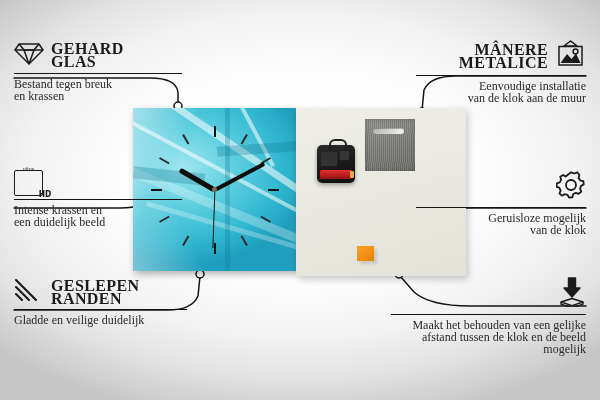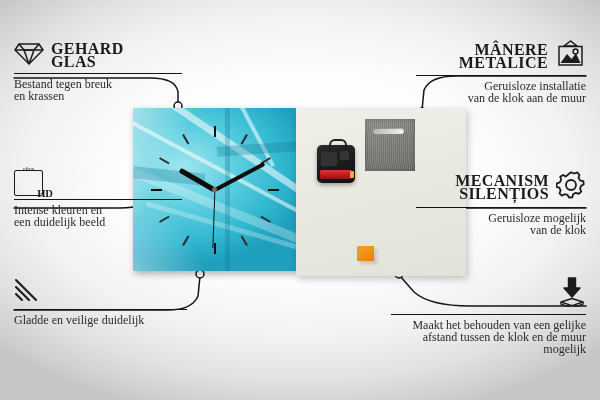--- a/index.html
+++ b/index.html
@@ -35,21 +35,21 @@
 
   .ic{flex:0 0 auto;display:block;}
 
   
   .hdbox{
     width:27px;height:24px;border:1.6px solid #1b1b1b;border-radius:2px;
     display:flex;flex-direction:column;align-items:center;justify-content:center;
     line-height:1;
   }
   .hdbox .u{font-size:5.2px;letter-spacing:.3px;color:#1b1b1b;font-family:"Liberation Sans",sans-serif;}
-  .hdbox .h{font-size:10.5px;font-weight:bold;color:#1b1b1b;margin-top:17px;font-family:Liberation Serif, serif;padding-left:33px;}
+  .hdbox .h{font-size:10.5px;font-weight:bold;color:#1b1b1b;margin-top:17px;font-family:Liberation Mono, monospace;padding-left:33px;}
 
   
   #wires{position:absolute;left:0;top:0;width:600px;height:400px;}
 
   
   #product{position:absolute;left:133px;top:108px;width:333px;height:168px;}
 
   
   #clock{
     position:absolute;left:0;top:0;width:163px;height:163px;
@@ -225,80 +225,80 @@
   </div>
 
   <div class="feature left" style="left:14px;top:170px;width:170px;">
     <div class="feat-head">
       <span class="ic hdbox">
         <span class="u">ultra</span>
         <span class="h">HD</span>
       </span>
     </div>
     <div class="rule" style="width:168px"></div>
-    <div class="feat-desc">Intense kleuren en
+    <div class="feat-desc">Intense krassen en
 een duidelijk beeld</div>
   </div>
 
   <div class="feature left" style="left:14px;top:277px;width:175px;">
     <div class="feat-head">
       <span class="ic">
         <svg width="30" height="25" viewBox="0 0 30 25" fill="none" stroke="#1b1b1b" stroke-width="2.1" stroke-linecap="round">
           <path d="M2 3 L22 23"></path>
             <path d="M2 10 L15 23"></path>
             <path d="M2 17 L8 23"></path>
         </svg>
       </span>
+      <span class="feat-title">GESLEPEN
+RANDEN</span>
     </div>
     <div class="rule" style="width:173px"></div>
     <div class="feat-desc">Gladde en veilige duidelijk</div>
   </div>
 
   <div class="feature right" style="left:416px;top:40px;width:170px;">
     <div class="feat-head right">
       <span class="ic">
         <svg width="31" height="28" viewBox="0 0 31 28" fill="none" stroke="#1b1b1b" stroke-width="1.5">
           <path d="M15.5 1 L9 6 L22 6 Z"></path>
           <rect x="4" y="6.5" width="23" height="18.5"></rect>
           <path d="M5.5 23 L12 14 L16.5 19 L21 13.5 L25.5 23 Z" fill="#1b1b1b" stroke="none"></path>
           <circle cx="20.5" cy="11.5" r="2.4"></circle>
         </svg>
       </span>
       <span class="feat-title">MÂNERE
 METALICE</span>
     </div>
     <div class="rule" style="width:170px"></div>
-    <div class="feat-desc">Geruisloze installatie
+    <div class="feat-desc">Eenvoudige installatie
 van de klok aan de muur</div>
   </div>
 
   <div class="feature right" style="left:416px;top:170px;width:170px;">
     <div class="feat-head right">
       <span class="ic">
         <svg width="30" height="30" viewBox="0 0 30 30" fill="none" stroke="#1b1b1b" stroke-width="1.8" stroke-linejoin="round">
           <path d="M15 2.3 l3.4 1.2 2.9 -1.1 2.1 2.6 -0.9 2.9 1.9 2.7 3 0.5 0.3 3.4 -2.7 1.4 -0.9 2.9 1.2 2.8 -2.6 2.2 -2.9 -1 -2.7 1.5 -0.7 3 -3.4 0.2 -1.5 -2.6 -3 -0.7 -2.6 1.5 -2.4 -2.4 1.1 -2.8 -1.3 -2.8 -2.9 -0.9 0.5 -3.4 2.9 -1 1.4 -2.7 -1 -2.9 2.9 -1.8 2.6 1.5 z"></path>
           <circle cx="15" cy="15" r="5"></circle>
         </svg>
       </span>
-      <span class="feat-title">MECANISM
-SILENȚIOS</span>
     </div>
     <div class="rule" style="width:170px"></div>
     <div class="feat-desc">Geruisloze mogelijk
 van de klok</div>
   </div>
 
   <div class="feature right" style="left:391px;top:277px;width:195px;">
     <div class="feat-head right">
       <span class="ic">
         <svg width="28" height="30" viewBox="0 0 28 30" fill="#1b1b1b" stroke="#1b1b1b" stroke-width="1.4" stroke-linejoin="round">
           <path d="M10.5 1 h7 v10 h4.5 l-8 9 -8 -9 h4.5 z"></path>
           <path d="M14 21.5 l11 3.5 -11 3.6 -11 -3.6 z" fill="none"></path>
           <path d="M3 25 v2.2 l11 3.6 11 -3.6 v-2.2" fill="none"></path>
         </svg>
       </span>
     </div>
     <div class="rule" style="width:195px"></div>
     <div class="feat-desc">Maakt het behouden van een gelijke
-afstand tussen de klok en de muur mogelijk</div>
+afstand tussen de klok en de beeld mogelijk</div>
   </div>
 
 </div>
 
 </body></html>

